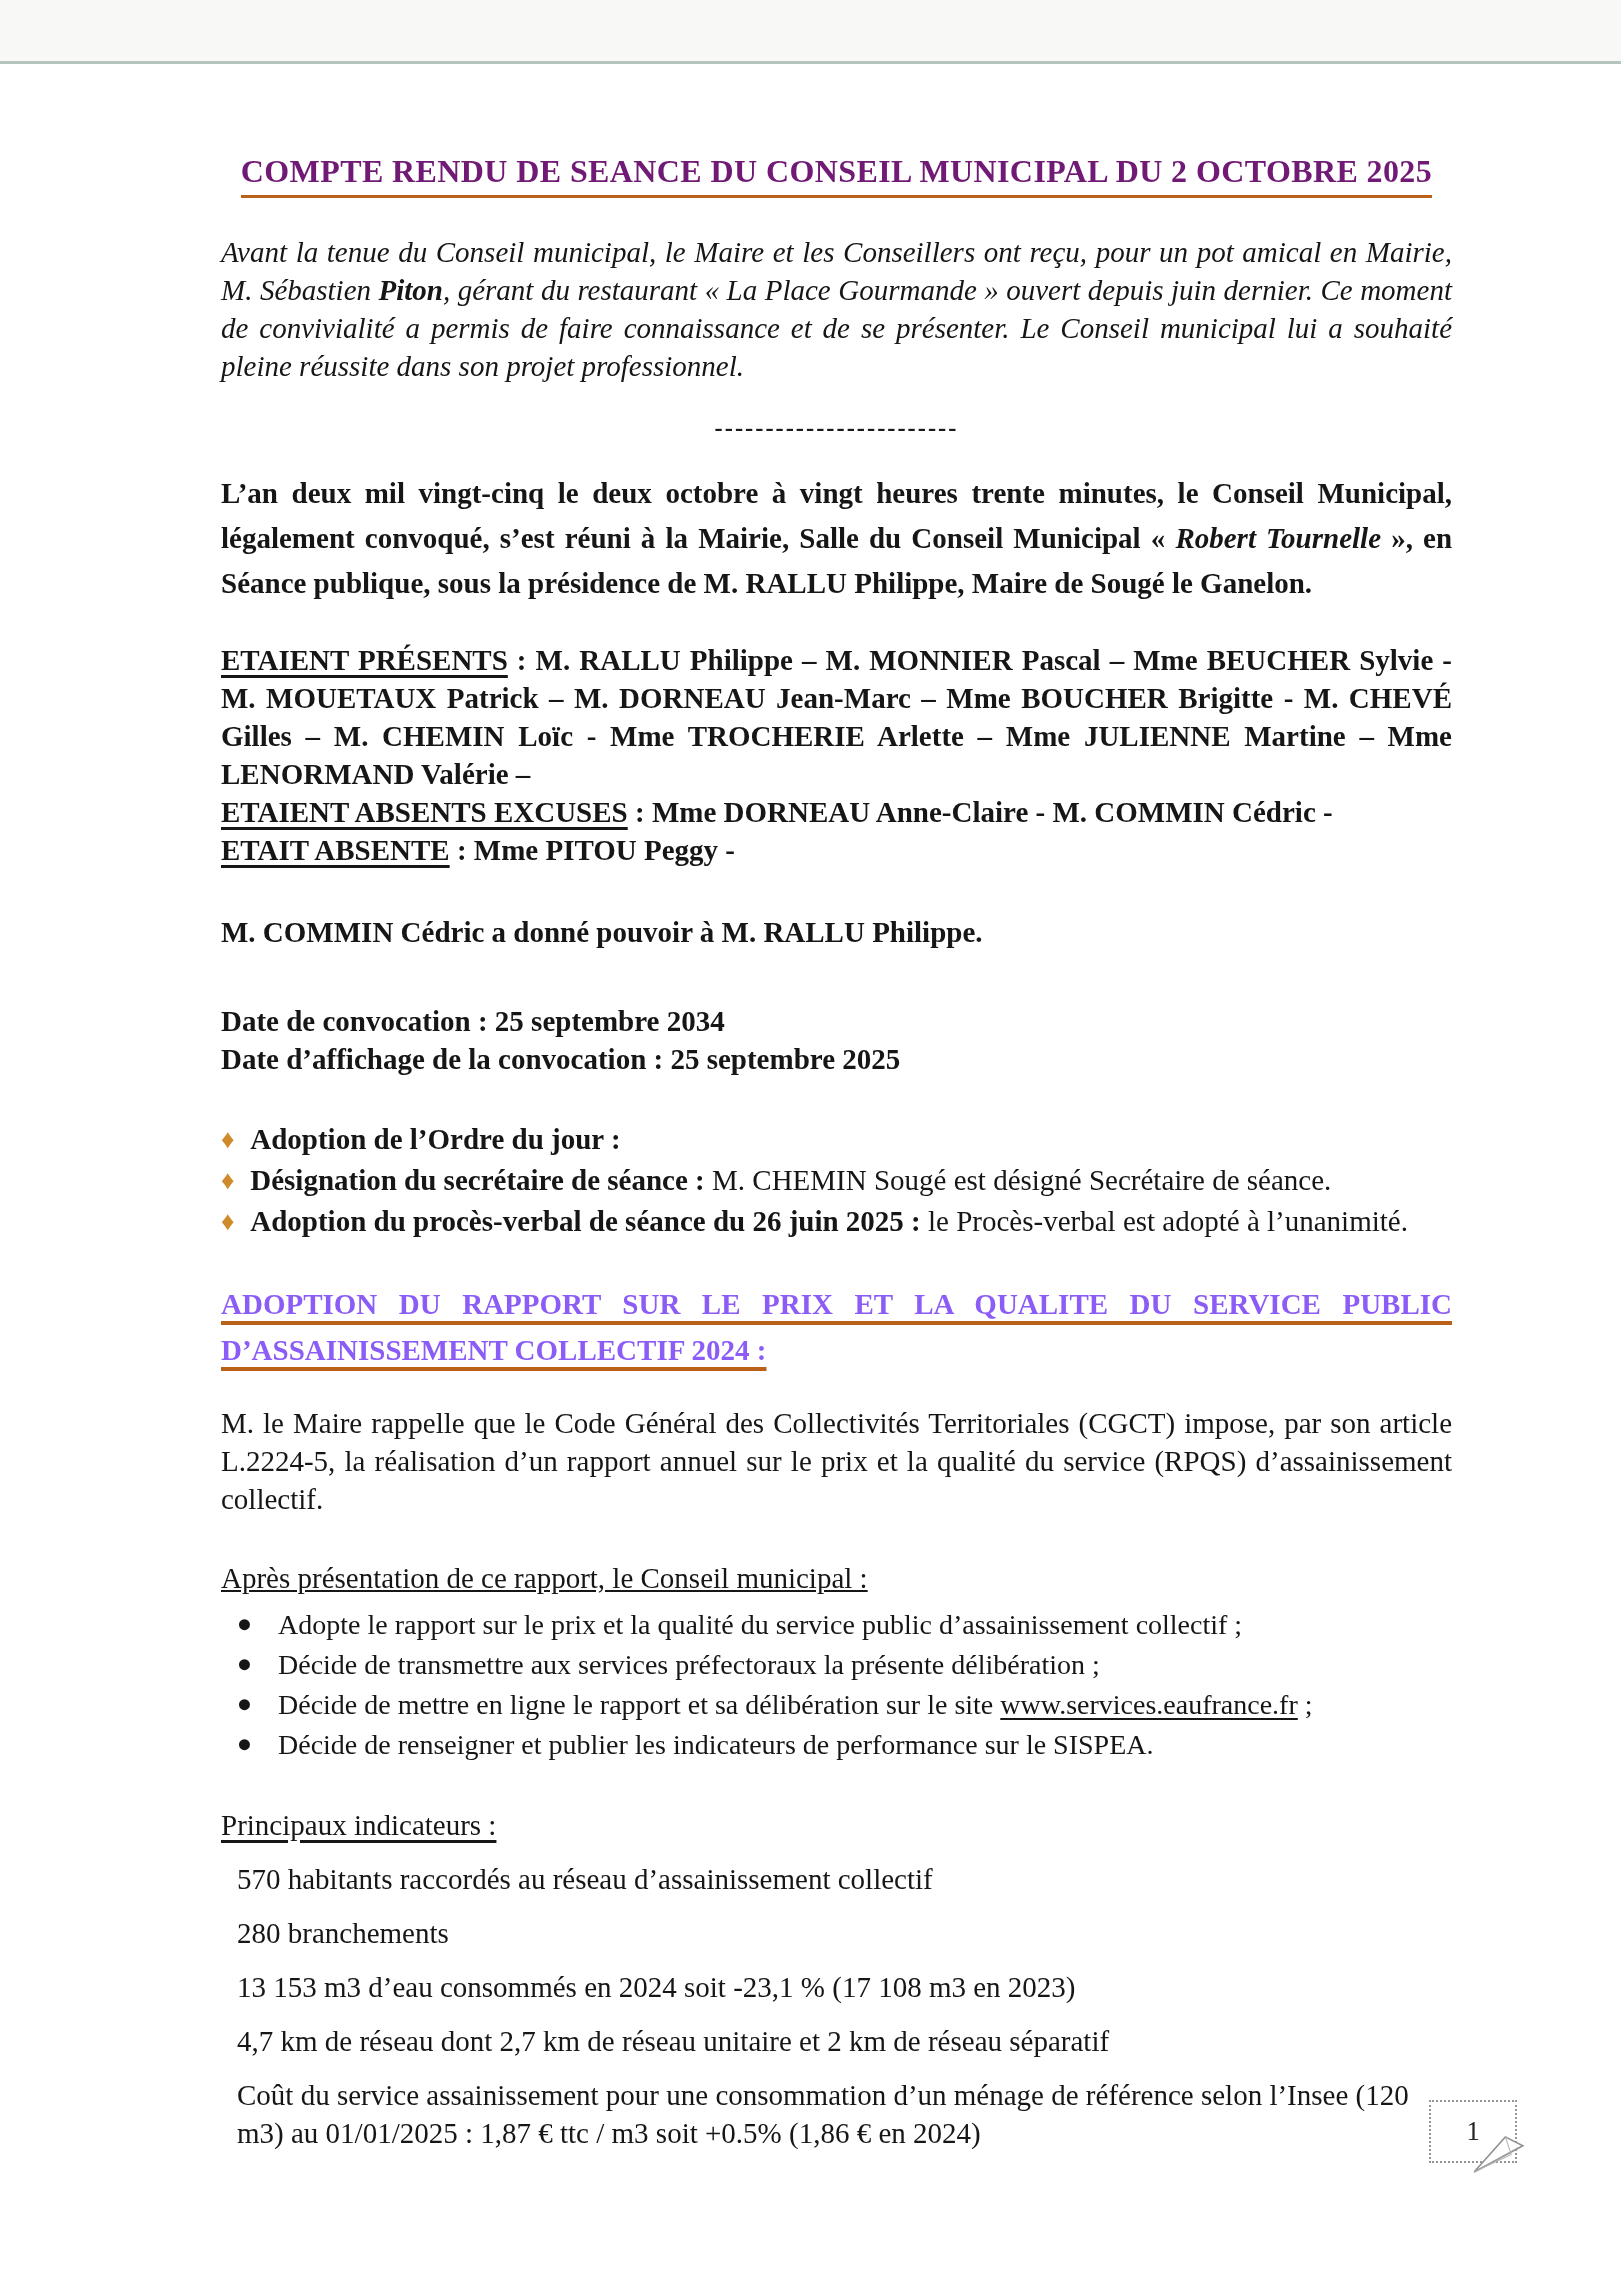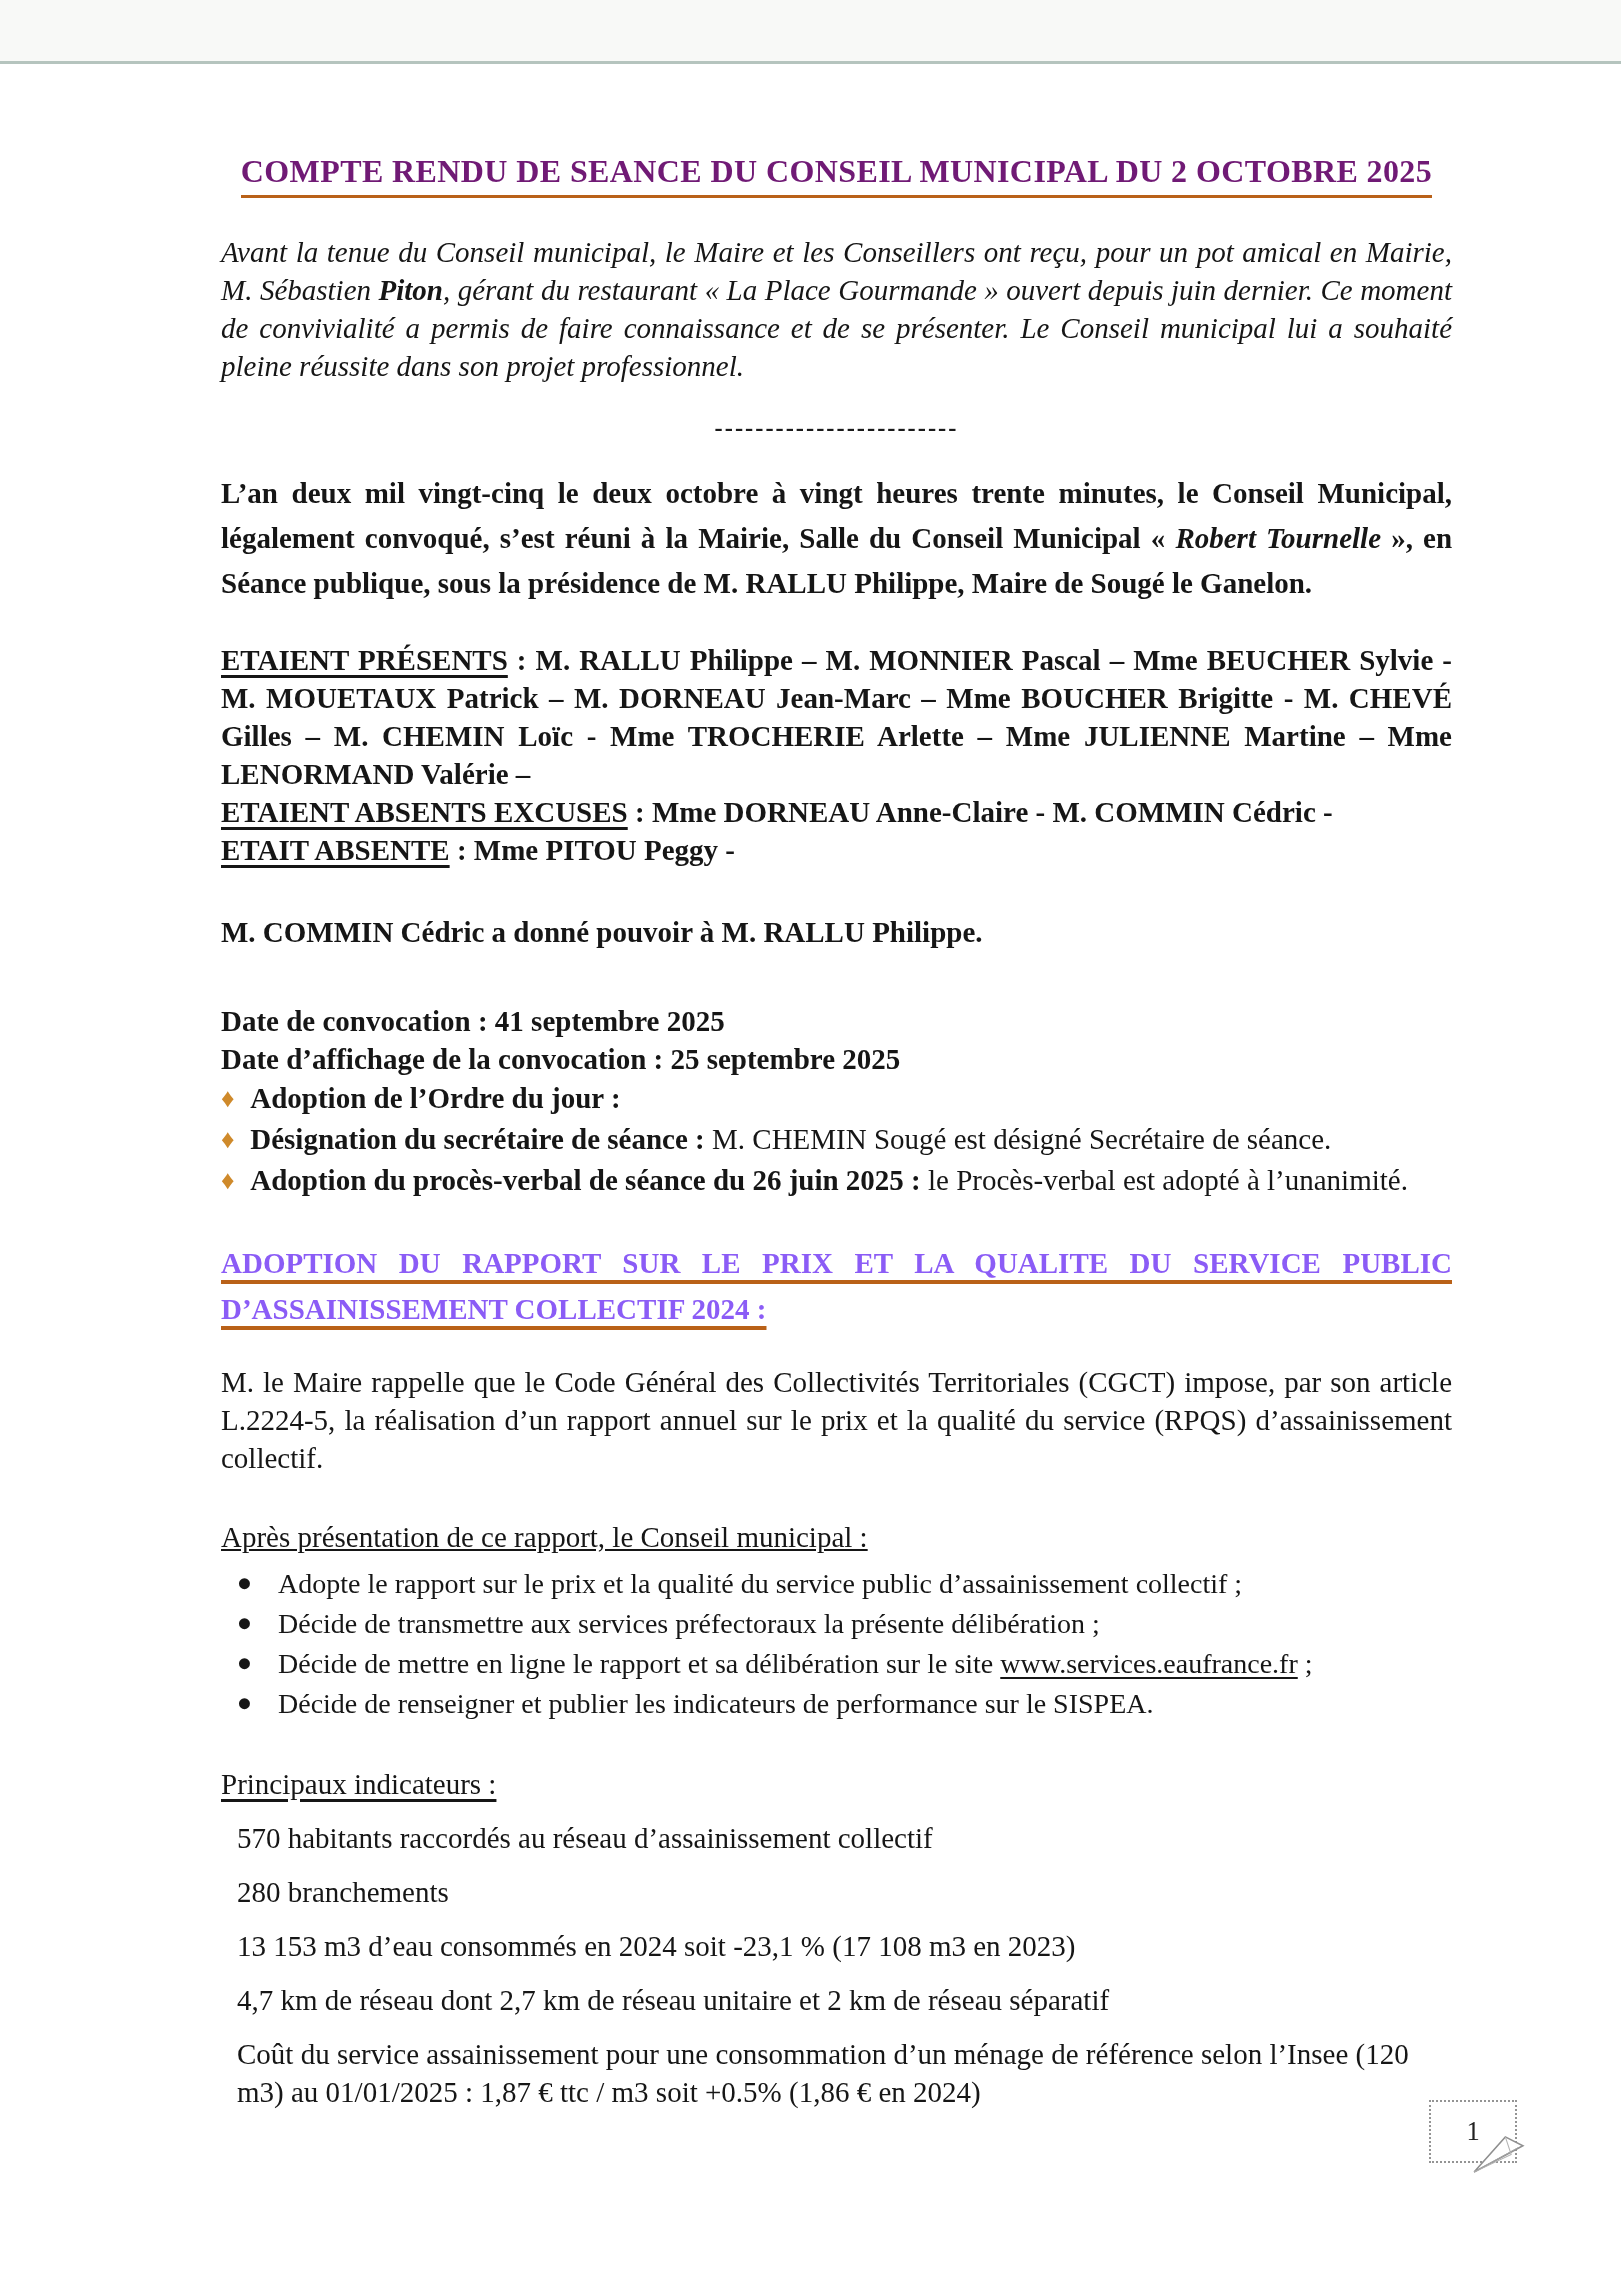--- a/index.html
+++ b/index.html
@@ -39,21 +39,21 @@
 
   .attendance{margin-top:35px;}
   .attendance p{margin:0;font-weight:bold;font-size:29px;line-height:38px;text-align:justify;}
   .u{text-decoration:underline;text-underline-offset:4.9px;text-decoration-thickness:2.9px;}
 
   .proxy{margin:45px 0 0 0;font-weight:bold;font-size:29px;line-height:37px;}
 
   .dates-block{margin-top:51px;}
   .dates-block p{margin:0;font-weight:bold;font-size:29px;line-height:38px;}
 
-  .agenda{}
+  .agenda{margin-top:41px;}
   .agenda p{margin:0;font-size:29px;line-height:40px;text-align:justify;}
   .diamond{color:#cf8a2b;font-size:26.5px;margin-right:15.7px;position:relative;top:-1px;}
 
   .orange-heading{
     margin:39px 0 0 0;font-size:29px;font-weight:bold;color:#8b5cf6;
     line-height:46px;text-align:justify;
     text-decoration:underline;text-decoration-color:#b96118;
     text-decoration-thickness:3.9px;text-underline-offset:6.9px;
   }
 
@@ -96,21 +96,21 @@
 
   <div class="attendance">
     <p><span class="u">ETAIENT PRÉSENTS</span><span> : M. RALLU Philippe – M. MONNIER Pascal – Mme BEUCHER Sylvie - M. MOUETAUX Patrick – M. DORNEAU Jean-Marc – Mme BOUCHER Brigitte - M. CHEVÉ Gilles – M. CHEMIN Loïc - Mme TROCHERIE Arlette – Mme JULIENNE Martine – Mme LENORMAND Valérie –</span></p>
     <p><span class="u">ETAIENT ABSENTS EXCUSES</span><span> :  Mme DORNEAU Anne-Claire - M. COMMIN Cédric -</span></p>
     <p><span class="u">ETAIT ABSENTE</span><span> : Mme PITOU Peggy -</span></p>
   </div>
 
   <p class="proxy">M. COMMIN Cédric a donné pouvoir à M. RALLU Philippe.</p>
 
   <div class="dates-block">
-    <p>Date de convocation : 41 septembre 2025</p>
+    <p>Date de convocation : 25 septembre 2034</p>
     <p>Date d’affichage de la convocation : 25 septembre 2025</p>
   </div>
 
   <div class="agenda">
     <p><span class="diamond">♦</span><b>Adoption de l’Ordre du jour :</b><span></span></p>
     <p><span class="diamond">♦</span><b>Désignation du secrétaire de séance :</b><span> M. CHEMIN Sougé est désigné Secrétaire de séance.</span></p>
     <p><span class="diamond">♦</span><b>Adoption du procès-verbal de séance du 26 juin 2025 :</b><span> le Procès-verbal est adopté à l’unanimité.</span></p>
   </div>
 
   <h2 class="orange-heading">ADOPTION DU RAPPORT SUR LE PRIX ET LA QUALITE DU SERVICE PUBLIC D’ASSAINISSEMENT COLLECTIF 2024 :</h2>

